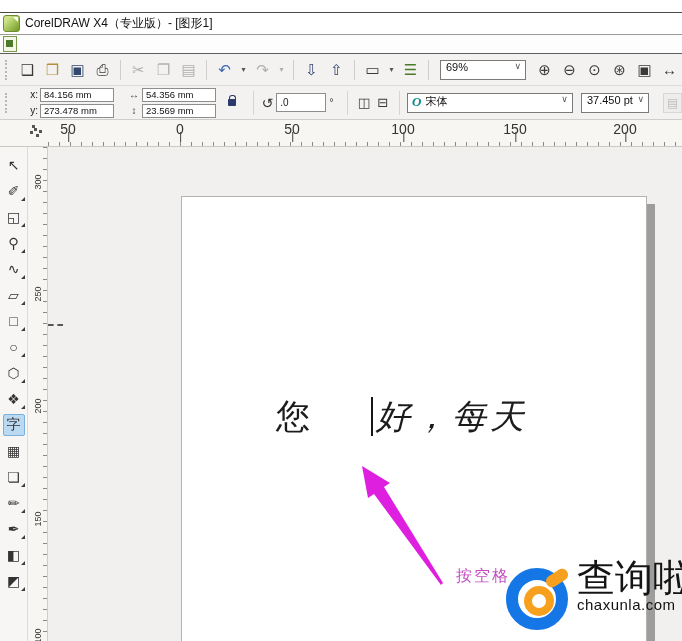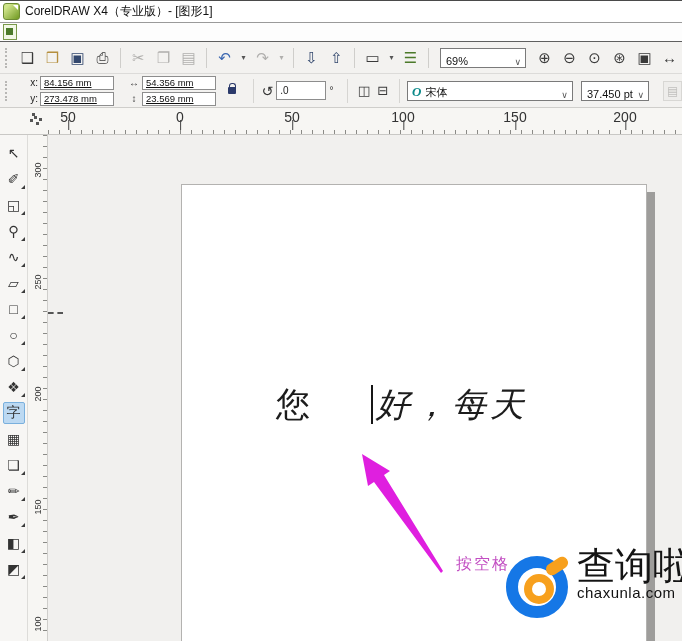--- a/index.html
+++ b/index.html
@@ -1,17 +1,17 @@
 <!DOCTYPE html>
 <html><head>
 <meta charset="utf-8">
 <style>
   html,body{margin:0;padding:0;background:#fff;}
   body{width:682px;height:641px;overflow:hidden;font-family:"Liberation Sans","DejaVu Sans",sans-serif;color:#222;}
-  .app{width:682px;height:563px;border-top:1px solid #4a4a4a;box-sizing:border-box;background:#fff;}
+  .app{width:682px;height:563px;border-top:1px solid #4a4a4a;box-sizing:border-box;background:#fff;margin-top:12px;}
 
   
   .titlebar{height:21px;display:flex;align-items:center;gap:5px;padding-left:3px;background:#fff;border-bottom:1px solid #9a9a9a;font-size:12px;color:#111;}
   .app-icon{width:15px;height:15px;border-radius:3px;background:linear-gradient(135deg,#cfe48a 20%,#7ba22e 90%);border:1px solid #6d8c33;position:relative;flex:none;}
   .app-icon::after{content:"";position:absolute;right:1px;top:1px;border-left:5px solid transparent;border-top:5px solid #fff;}
 
   
   .menurow{height:18px;display:flex;align-items:center;padding-left:3px;border-bottom:1px solid #5f5f5f;background:#fdfdfd;}
   .doc-icon{width:12px;height:14px;background:#f2f7e6;border:1px solid #7a9a4a;position:relative;}
   .doc-icon::after{content:"";position:absolute;left:2px;top:3px;width:7px;height:7px;background:#4c7a2a;}
@@ -21,30 +21,30 @@
   .grip{width:5px;height:20px;margin:0 3px;border-left:2px dotted #b8b7b5;flex:none;}
   .tb-wrap{display:flex;align-items:center;}
   .tb{width:23px;height:23px;display:inline-flex;align-items:center;justify-content:center;font-size:15px;color:#3a3a3a;margin:0 1px;flex:none;}
   .tb.sep{width:1px;height:20px;background:#cfcecb;margin:0 5px;}
   .tb.dd{width:11px;font-size:8px;color:#555;}
   .tb.dim{color:#b0afad;}
   .tb.blue{color:#3a66b0;}
   .tb.navy{color:#33486e;}
   .tb.green{color:#4c7a2a;}
   .tb.amber{color:#b58f3e;}
-  .combo{height:20px;background:#fff;border:1px solid #7a7a7a;display:flex;align-items:flex-end;font-size:11px;color:#111;box-sizing:border-box;}
+  .combo{height:20px;background:#fff;border:1px solid #7a7a7a;display:flex;align-items:flex-start;font-size:11px;color:#111;box-sizing:border-box;}
   .combo .chev{margin-left:auto;font-size:9px;color:#555;padding:0 4px;}
   .zoom-combo{width:88px;margin:0 6px;padding-left:5px;}
 
   
   .propbar{height:33px;display:flex;align-items:center;background:#f3f2f0;border-bottom:1px solid #cfcecb;padding-left:2px;font-size:10px;}
   .xy{display:flex;flex-direction:column;gap:2px;margin-left:14px;}
   .mini{display:flex;align-items:center;gap:2px;}
   .mini .lbl{width:9px;text-align:right;color:#222;font-size:10px;}
-  .pf{width:66px;height:12px;border:1px solid #8d8d8d;background:#fff;font-size:9.5px;line-height:12px;padding:0 3px;color:#111;font-family:"Liberation Sans",sans-serif;text-decoration:underline;}
+  .pf{width:66px;height:12px;border:1px solid #8d8d8d;background:#fff;font-size:9.5px;line-height:12px;padding:0 3px;color:#111;font-family:"Liberation Sans",sans-serif;}
   .szicon{width:12px;text-align:center;color:#333;font-size:10px;}
   .lock{width:9px;height:7px;background:#2b3a6b;border-radius:1px;position:relative;margin:0 10px 0 12px;}
   .lock::before{content:"";position:absolute;top:-4px;left:1px;width:5px;height:4px;border:1.5px solid #2b3a6b;border-bottom:none;border-radius:3px 3px 0 0;}
   .pb-sep{width:1px;height:24px;background:#d6d5d2;margin:0 7px;}
   .rot-icon{font-size:14px;color:#333;margin-right:3px;}
   .rot-field{width:44px;height:17px;border:1px solid #8d8d8d;background:#fff;font-size:10px;line-height:17px;padding:0 3px;}
   .deg{margin:0 6px 0 4px;color:#333;}
   .mir{width:20px;height:20px;display:inline-flex;align-items:center;justify-content:center;font-size:13px;color:#3a3a3a;}
   .font-combo{width:176px;padding-left:4px;gap:4px;}
   .o-glyph{font-family:"Liberation Serif",serif;font-style:italic;font-weight:bold;color:#0d8a8a;font-size:13px;}

